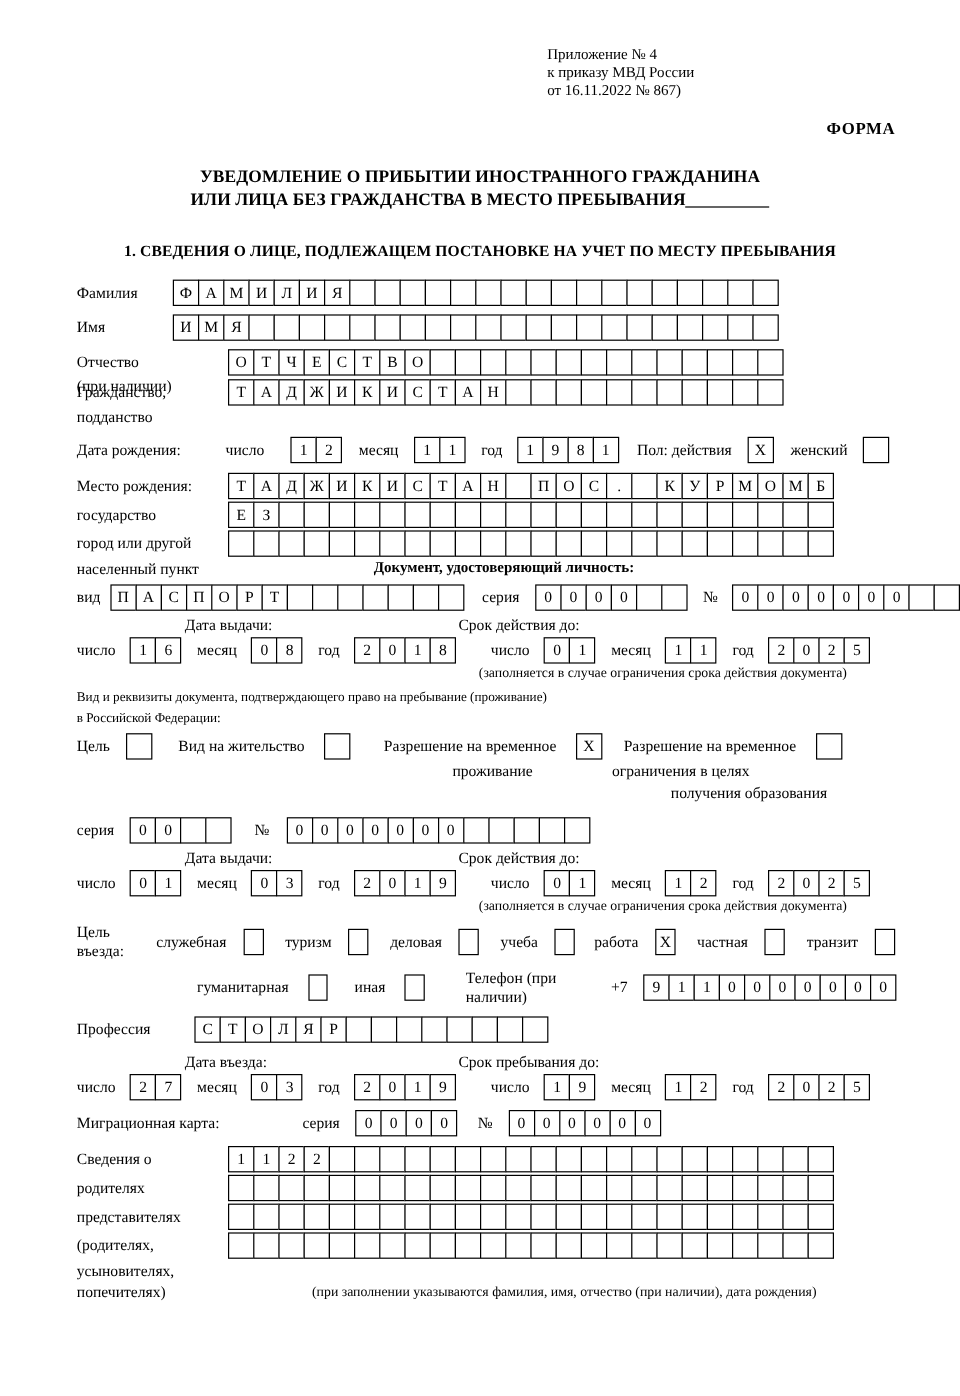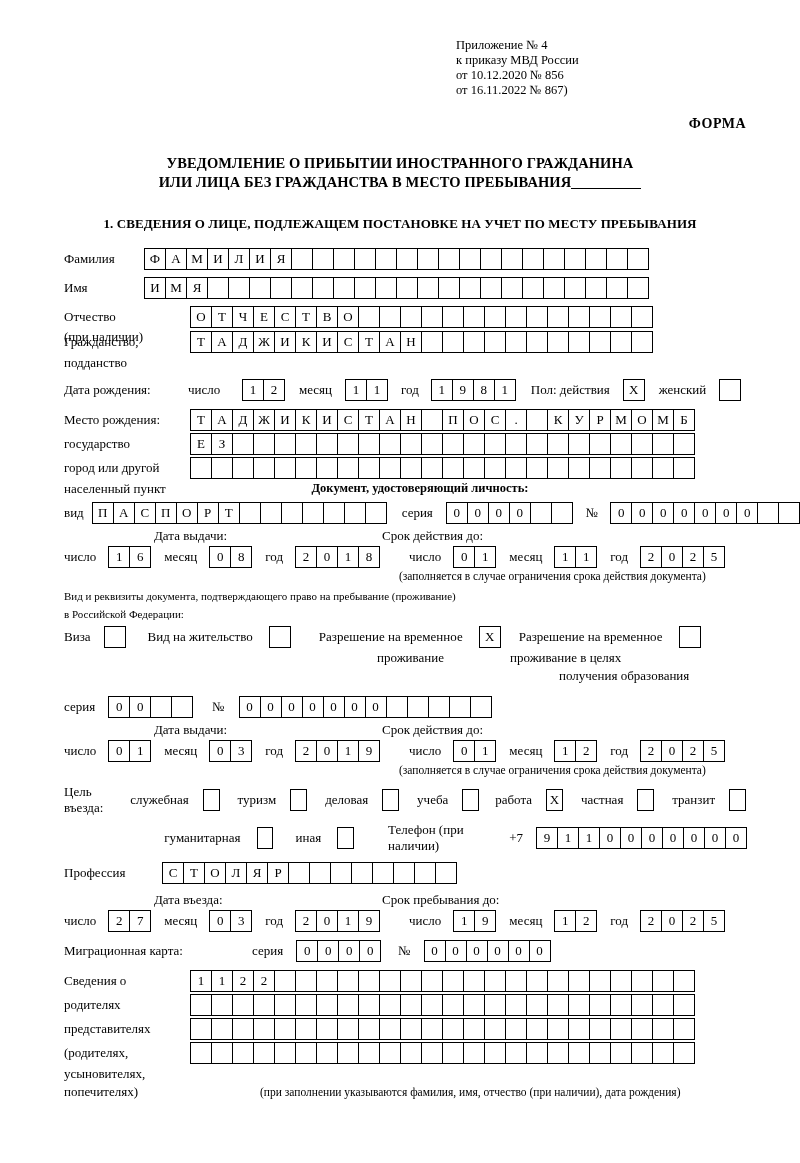--- a/index.html
+++ b/index.html
@@ -82,21 +82,20 @@
   .bold-c{font-weight:bold;font-size:12.5px;text-align:center;}
 </style>
 </head>
 <body>
 
 <div class="page">
 
   <div class="hdr">
     <div>Приложение № 4</div>
     <div>к приказу МВД России</div>
-    <div>от 10.12.2020 № 856</div>
     <div>от 16.11.2022 № 867)</div>
   </div>
 
   <div class="form-word">ФОРМА</div>
 
   <div class="title">
     <div>УВЕДОМЛЕНИЕ О ПРИБЫТИИ ИНОСТРАННОГО ГРАЖДАНИНА</div>
     <span>ИЛИ ЛИЦА БЕЗ ГРАЖДАНСТВА В МЕСТО ПРЕБЫВАНИЯ</span><span class="ul"></span>
   </div>
 
@@ -432,32 +431,32 @@
   </div>
 
   <div class="blockrow mt8">
     <div class="sub" style="margin-left:10px;">Вид и реквизиты документа, подтверждающего право на пребывание (проживание)</div>
   </div>
   <div class="blockrow mt6">
     <div class="sub" style="margin-left:10px;">в Российской Федерации:</div>
   </div>
 
   <div class="blockrow mt6">
-    <div class="lbl" style="margin-left:10px;">Виза</div>
+    <div class="lbl" style="margin-left:10px;">Цель</div>
     <div class="single" style="margin-left:5px;"></div>
     <div class="lbl" style="margin-left:14px;">Вид на жительство</div>
     <div class="single" style="margin-left:8px;"></div>
     <div class="lbl" style="margin-left:20px;">Разрешение на временное</div>
     <div class="single" style="margin-left:8px;">X</div>
     <div class="lbl" style="margin-left:10px;">Разрешение на временное</div>
     <div class="single" style="margin-left:8px;"></div>
   </div>
   <div class="blockrow mt2">
     <div class="lbl" style="margin-left:323px;">проживание</div>
-    <div class="lbl" style="margin-left:58px;">проживание в целях</div>
+    <div class="lbl" style="margin-left:58px;">ограничения в целях</div>
   </div>
   <div class="blockrow mt2">
     <div class="lbl" style="margin-left:505px;">получения образования</div>
   </div>
 
   <div class="blockrow mt12">
     <div class="lbl" style="margin-left:10px;">серия</div>
     <div class="boxes" style="margin-left:5px;" id="sseries">
         <div class="bx">0</div>
         <div class="bx">0</div>

